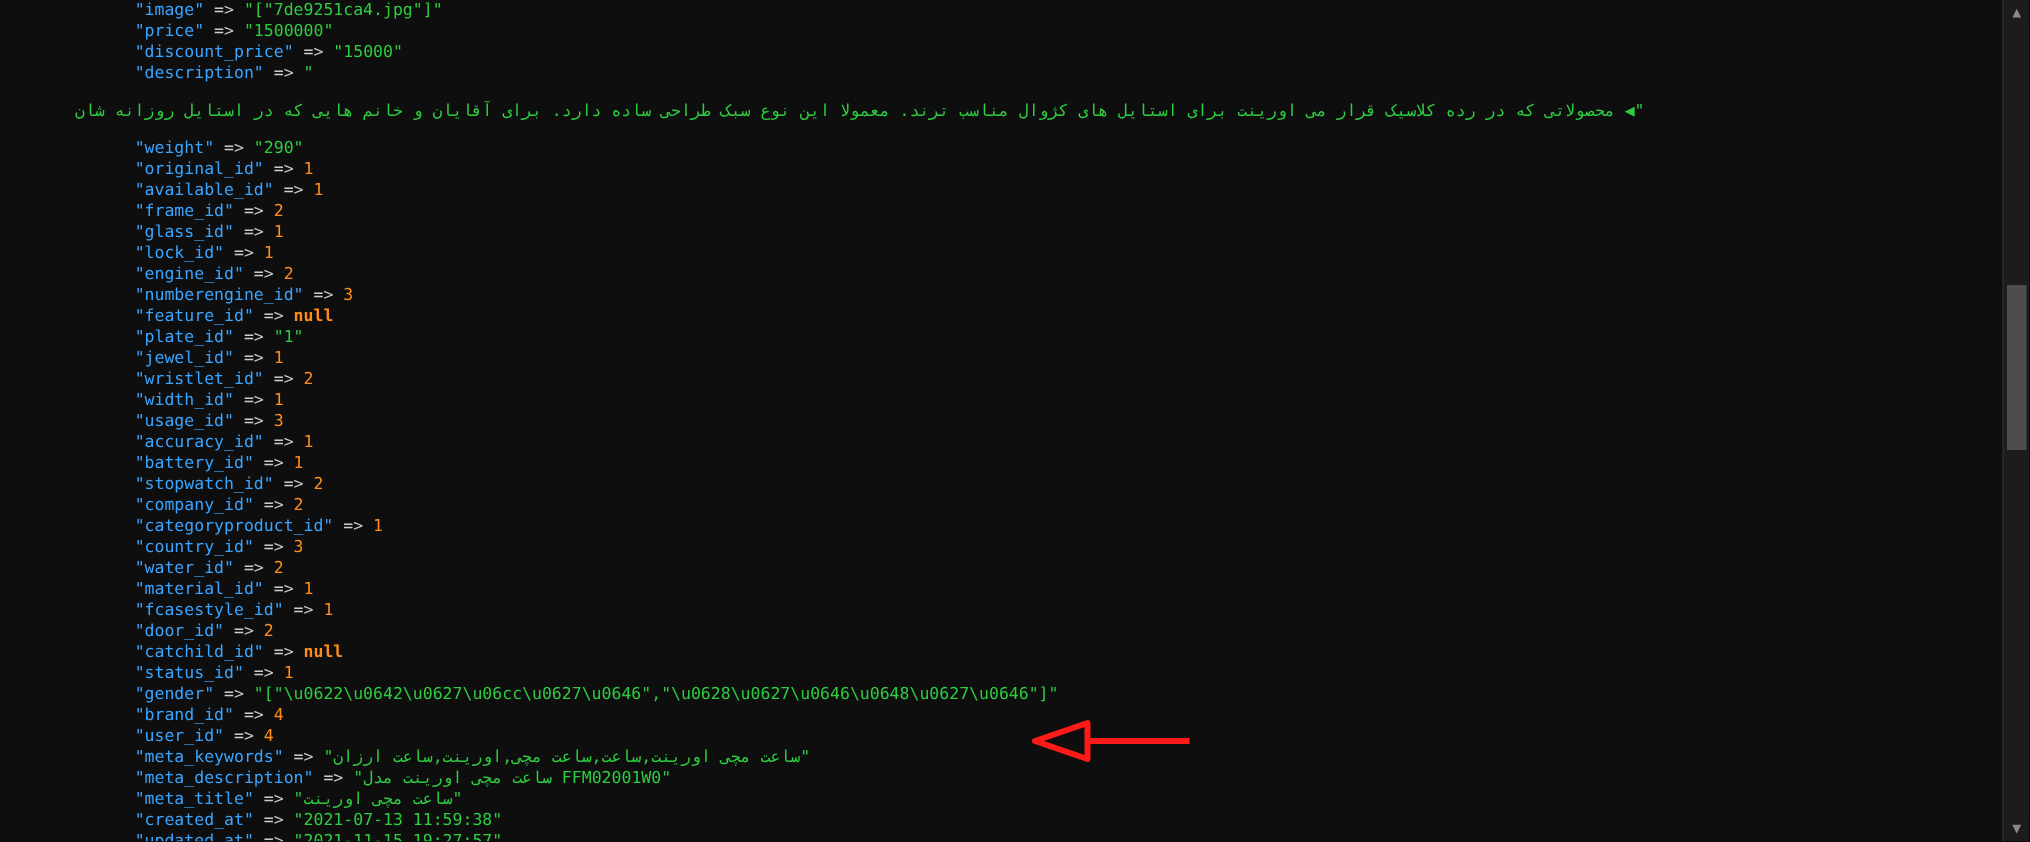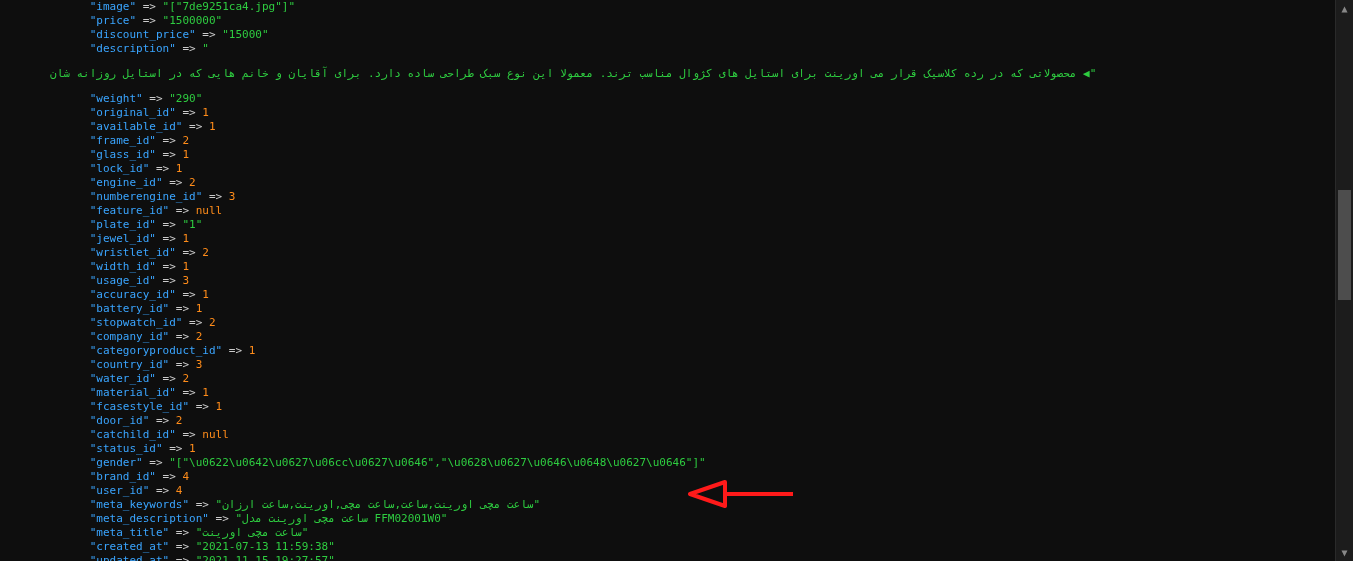--- a/index.html
+++ b/index.html
@@ -3,21 +3,21 @@
 <meta charset="utf-8">
 <style>
   html,body{margin:0;padding:0;background:#0e0e0e;font-family:Consolas,Menlo,monospace;font-size:11px;line-height:14px;color:#dcdcdc;}
   .viewport{position:relative;width:1353px;height:561px;overflow:hidden;background:#0e0e0e;}
   .code{position:absolute;left:0;top:0;width:1326px;height:561px;overflow:hidden;}
   .code .line{white-space:pre;padding-left:50px;}
   .key{color:#3aa5ff;}
   .arrow{color:#ccc;}
   .str{color:#2ecc40;}
   .num{color:#ff8c1a;}
-  .null{color:#ff8c1a;}
+  .null{color:#ff8c1a;font-weight:bold;}
   .scrollbar{position:absolute;right:0;top:0;width:17px;height:561px;background:#1c1c1c;border-left:1px solid #2a2a2a;}
   .scroll-up,.scroll-down{position:absolute;left:0;width:17px;height:17px;background:#1c1c1c;color:#888;text-align:center;font-size:10px;line-height:17px;}
   .scroll-up{top:0;}
   .scroll-down{bottom:0;}
   .thumb{position:absolute;left:2px;width:13px;top:190px;height:110px;background:#4d4d4d;border-radius:0;}
   .red-arrow{position:absolute;pointer-events:none;}
 </style>
 </head>
 <body>
 

